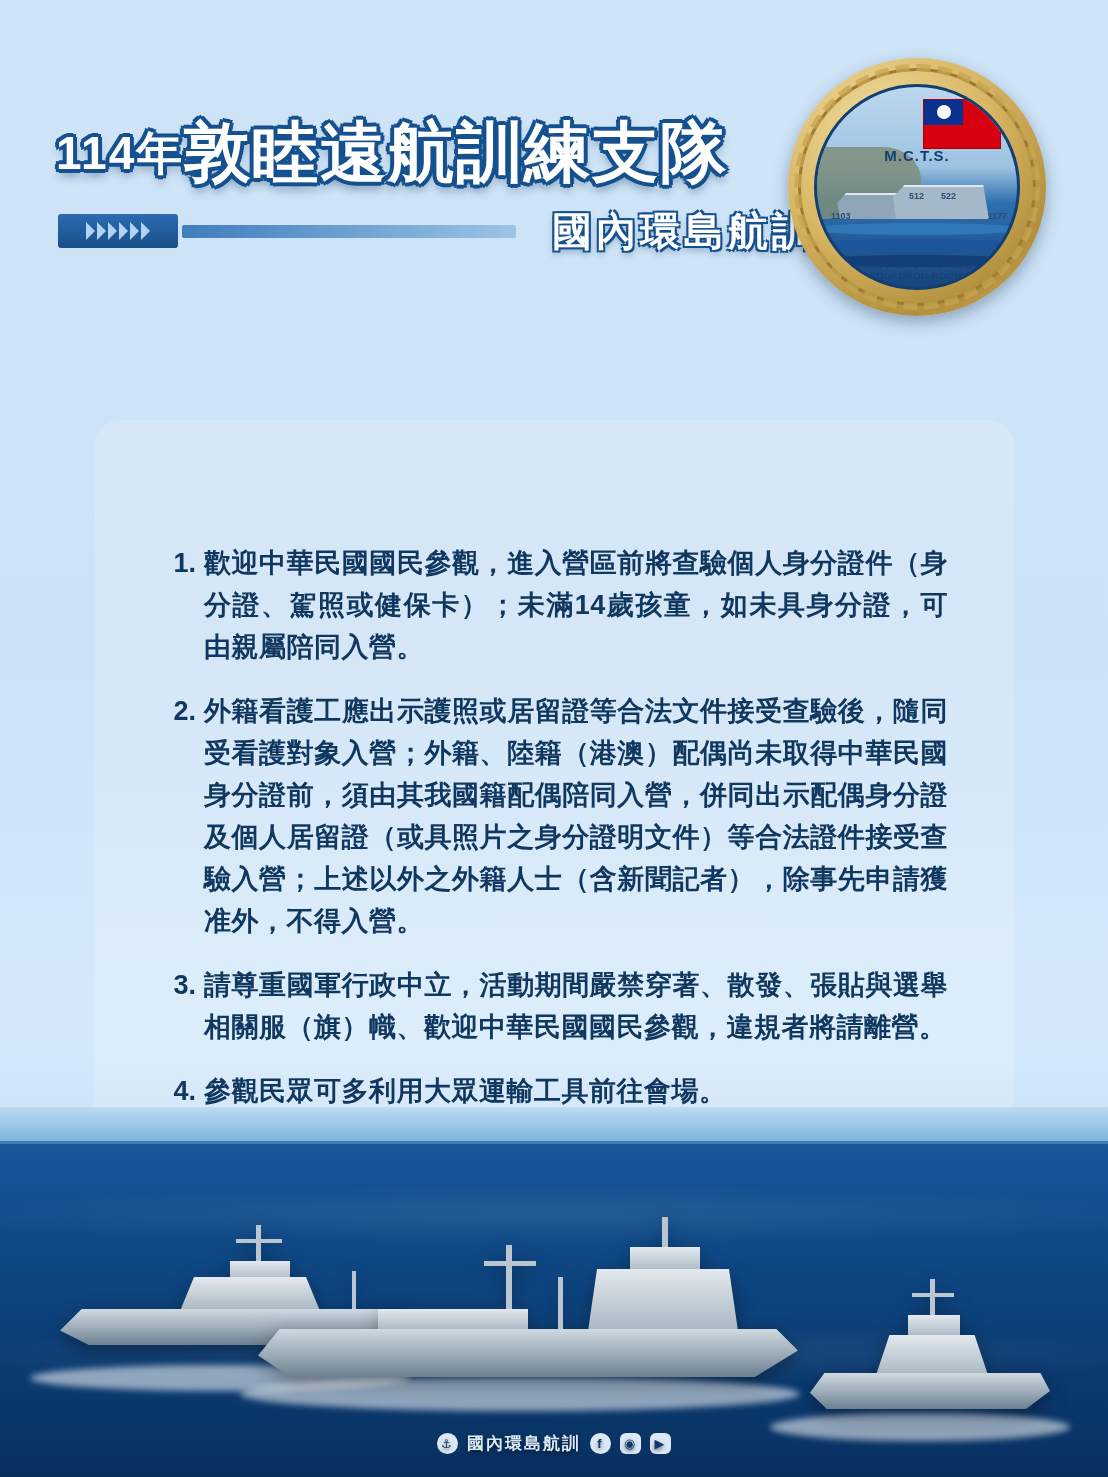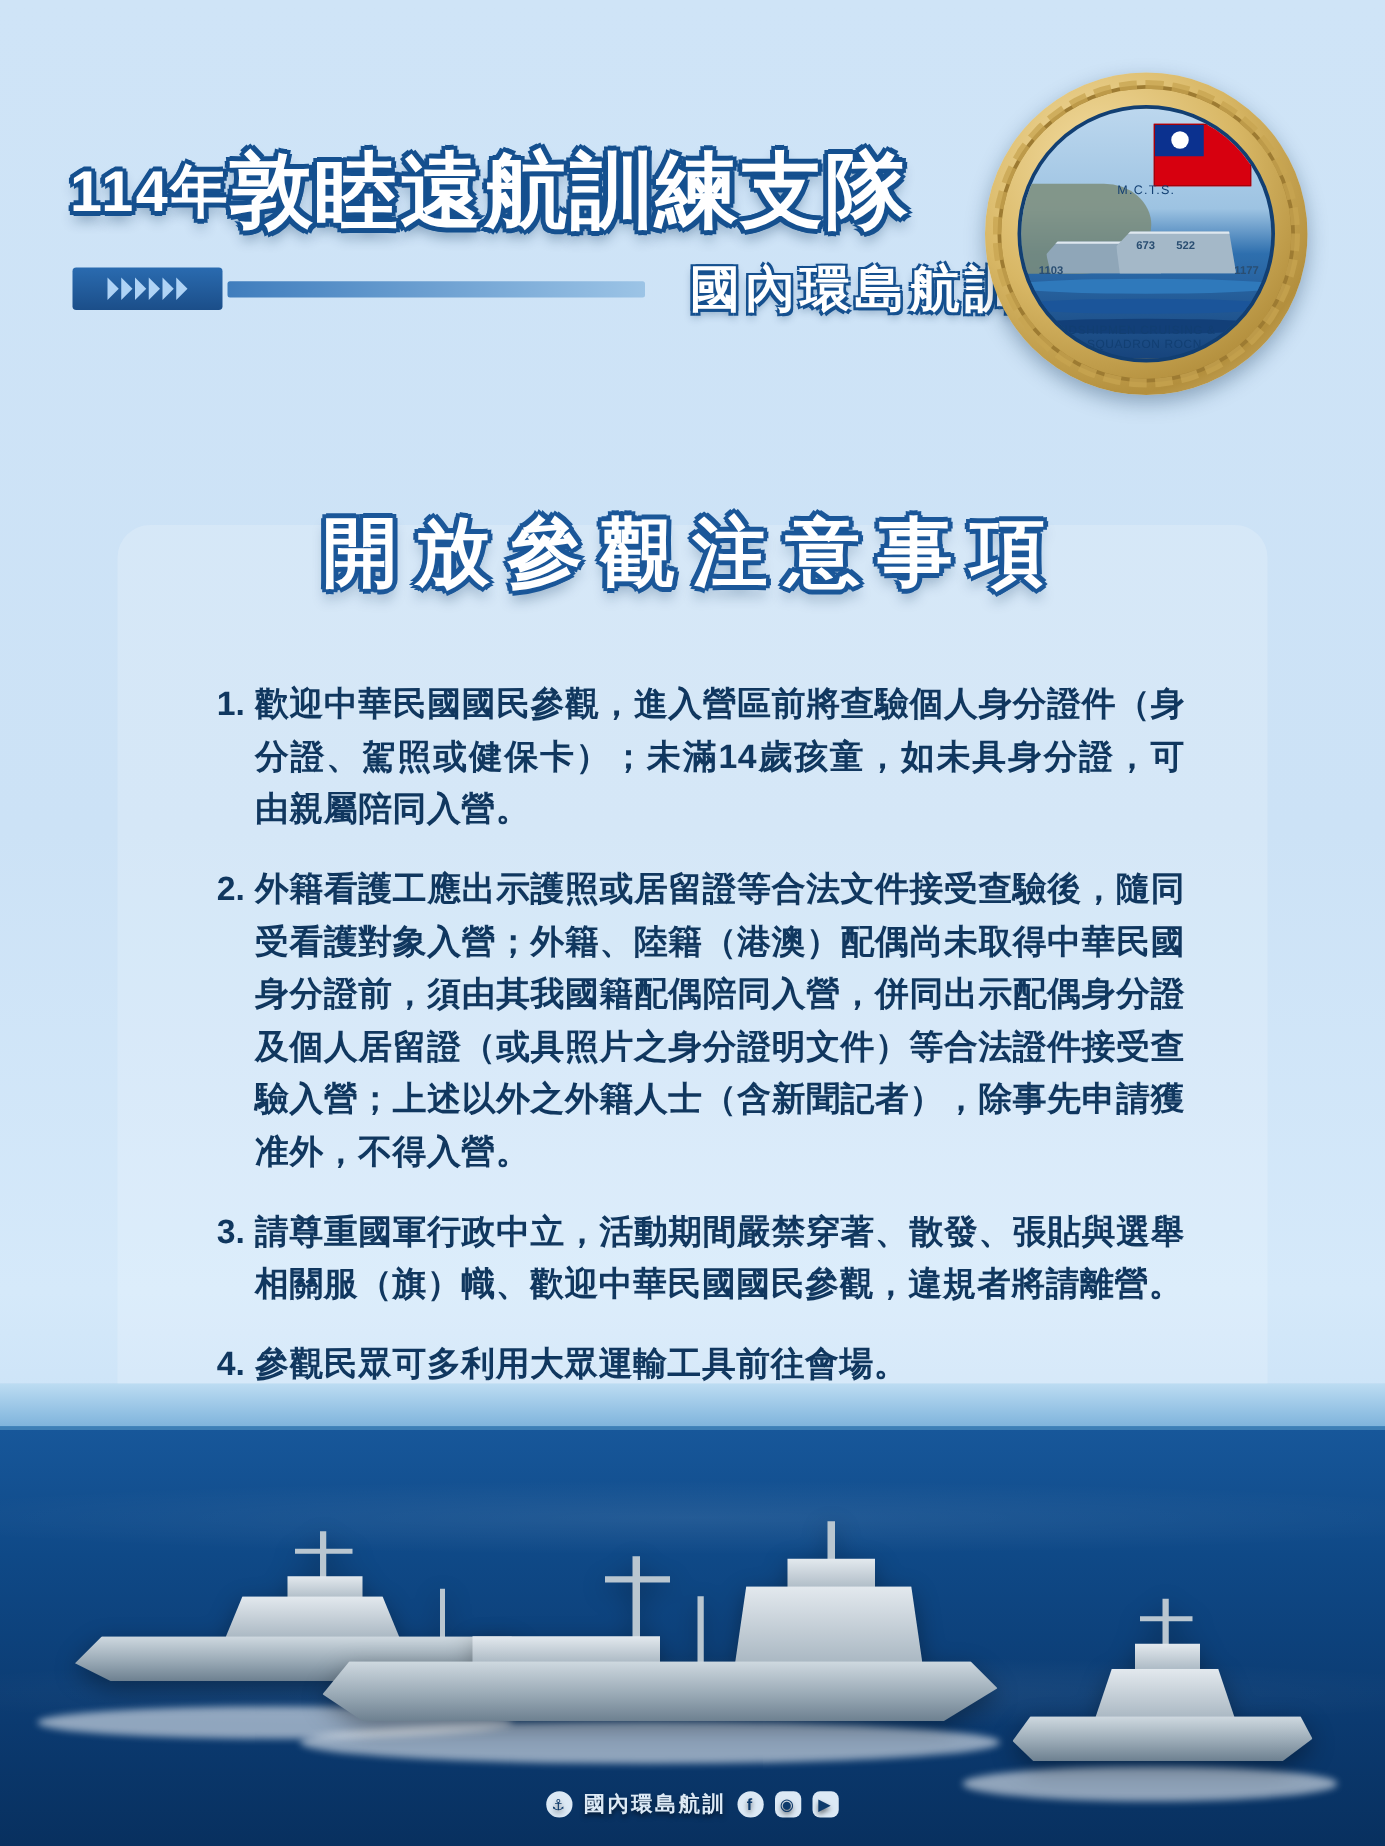--- a/index.html
+++ b/index.html
@@ -160,22 +160,22 @@
     left: 13px; top: 5px;
     width: 14px; height: 14px;
     background: #fff;
     border-radius: 50%;
   }
   .em-mcts {
     position: absolute;
     left: 50%;
     top: 30%;
     transform: translateX(-50%);
-    font-size: 10px;
-    font-weight: normal;
+    font-size: 15px;
+    font-weight: bold;
     color: #123f72;
     letter-spacing: 1px;
     white-space: nowrap;
   }
   .em-ship {
     position: absolute;
     bottom: 34%;
     background: #8fa6b8;
     border-top: 2px solid #dfe8ef;
   }
@@ -425,30 +425,29 @@
     <div class="emblem-inner">
       <div class="em-land"></div>
       <div class="em-flag"></div>
       <div class="em-mcts">M.C.T.S.</div>
       <div class="em-ship a"></div>
       <div class="em-ship b"></div>
       <div class="em-wave w1"></div>
       <div class="em-wave w2"></div>
       <div class="em-wave w3"></div>
       <div class="em-num" style="left:14px;top:62%">1103</div>
-      <div class="em-num" style="left:46%;top:52%">673</div>
+      <div class="em-num" style="left:46%;top:52%">512</div>
       <div class="em-num" style="left:62%;top:52%">522</div>
       <div class="em-num" style="right:10px;top:62%">1177</div>
       <div class="em-arc-bottom">2025 MIDSHIPMEN CRUISING &amp; TRAINING SQUADRON ROCN</div>
     </div>
   </div>
 </div>
 
 <div class="card">
-  <div class="card-title">開放參觀注意事項</div>
 
   <div class="notes">
 
     <div class="note">
       <div class="note-num">1.</div>
       <div class="note-text">歡迎中華民國國民參觀，進入營區前將查驗個人身分證件（身分證、駕照或健保卡）；未滿14歲孩童，如未具身分證，可由親屬陪同入營。</div>
     </div>
 
     <div class="note">
       <div class="note-num">2.</div>

